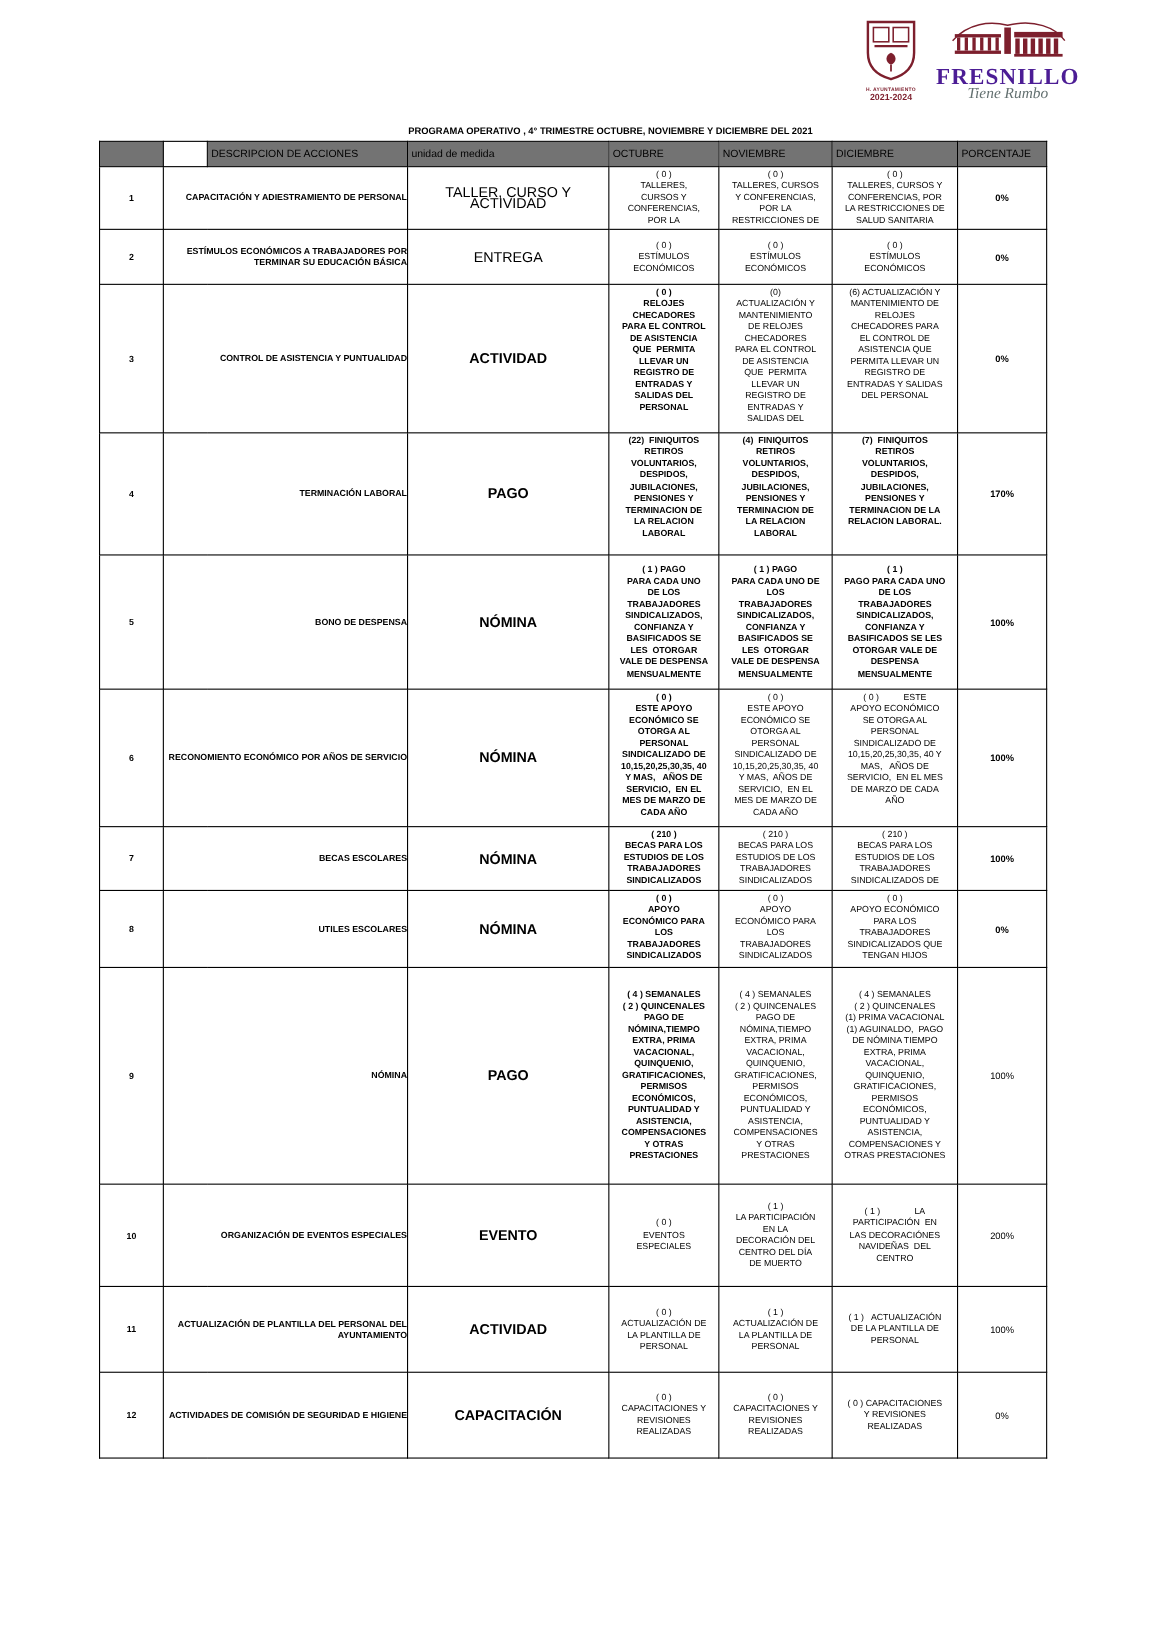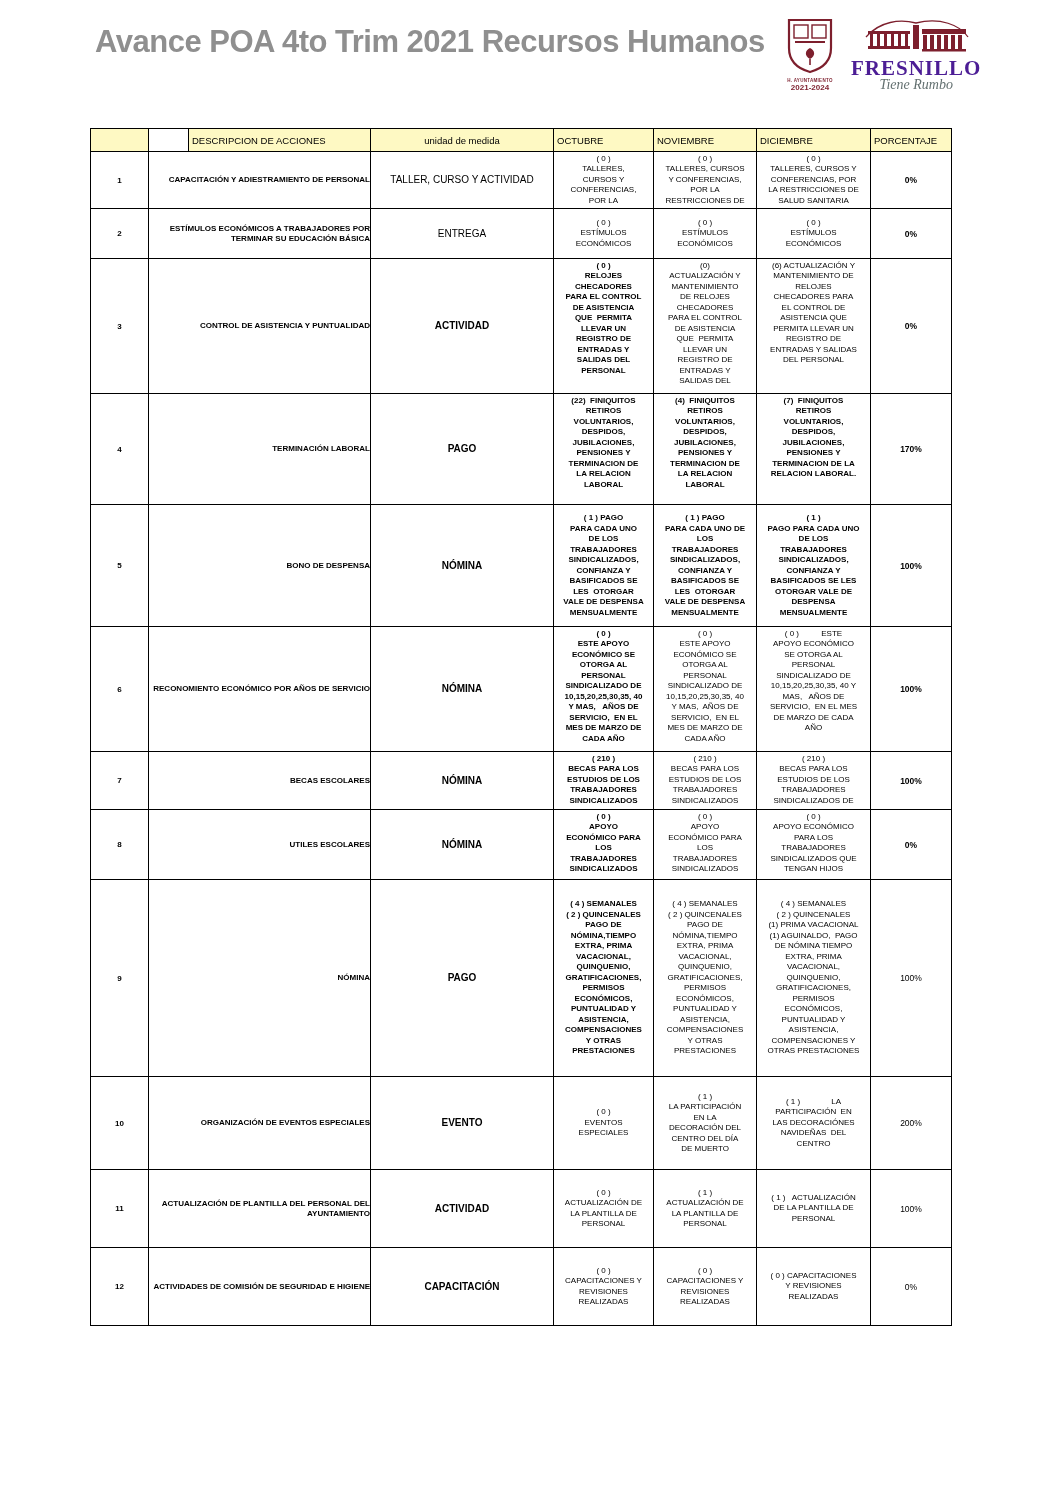--- a/index.html
+++ b/index.html
@@ -23,42 +23,41 @@
   
   #dept-heading{position:absolute;left:120px;top:96px;width:870px;text-align:center;
                 font-size:12px;font-weight:700;}
   #program-heading{position:absolute;left:120px;top:114px;width:870px;text-align:center;
                    font-size:8.5px;font-weight:700;}
 
   
   #poa-table{position:absolute;left:90px;top:128px;border-collapse:collapse;table-layout:fixed;
              width:861px;}
   #poa-table td{border:1px solid #000;padding:0;overflow:hidden;}
-  #poa-table thead td{background:#fef9c3;height:22px;font-size:9.5px;
+  #poa-table thead td{background:#737373;height:22px;font-size:9.5px;
                       padding:0 3px;white-space:nowrap;}
   #poa-table thead td.hdr-spacer{background:#fff;}
-  #poa-table thead td.hdr-center{text-align:center;}
+  #poa-table thead td.hdr-center{}
   .cellbox{display:flex;flex-direction:column;justify-content:center;align-items:center;
            overflow:hidden;text-align:center;width:100%;}
   .vtop .cellbox{justify-content:flex-start;padding-top:1px;}
   td.c-num{font-size:8px;font-weight:700;text-align:center;}
   td.c-desc{font-size:8px;font-weight:700;text-align:right;padding:0 6px;line-height:10px;}
-  td.c-unidad{font-size:10px;text-align:center;line-height:10px;}
+  td.c-unidad{font-size:13px;text-align:center;line-height:10px;}
   td.c-month{font-size:8px;line-height:10.5px;}
   td.c-month .cellbox{white-space:pre-wrap;}
   td.c-pct{font-size:8.5px;text-align:center;}
   td.bold{font-weight:700;}
   td.thick{border:2px solid #000;}
 </style>
 </head>
 <body>
 
 <div id="page">
 
-  <div id="page-title">Avance POA 4to Trim 2021 Recursos Humanos</div>
 
   <div id="logo-block">
     <div class="crest-wrap">
       <svg width="50" height="56" viewBox="0 0 50 56">
         <path d="M4 2 H46 V30 C46 44 36 51 25 54 C14 51 4 44 4 30 Z" fill="none" stroke="#7d1f2d" stroke-width="2.2"></path>
         <rect x="9" y="7" width="14" height="13" fill="none" stroke="#7d1f2d" stroke-width="1.4"></rect>
         <rect x="27" y="7" width="14" height="13" fill="none" stroke="#7d1f2d" stroke-width="1.4"></rect>
         <path d="M10 24 H40" stroke="#7d1f2d" stroke-width="2"></path>
         <path d="M25 30 c-5 2 -6 8 0 11 c6 -3 5 -9 0 -11 Z" fill="#7d1f2d"></path>
         <path d="M25 41 v6" stroke="#7d1f2d" stroke-width="1.6"></path>
@@ -86,20 +85,21 @@
         <rect x="84" y="18" width="4" height="14" fill="#7d1f2d"></rect>
         <rect x="91" y="18" width="4" height="14" fill="#7d1f2d"></rect>
         <rect x="98" y="18" width="4" height="14" fill="#7d1f2d"></rect>
         <rect x="62" y="32" width="44" height="2.5" fill="#7d1f2d"></rect>
       </svg>
       <div class="fresnillo-name">FRESNILLO</div>
       <div class="fresnillo-tagline">Tiene Rumbo</div>
     </div>
   </div>
 
+  <div id="program-heading">PROGRAMA OPERATIVO , 4° TRIMESTRE OCTUBRE, NOVIEMBRE Y DICIEMBRE DEL 2021</div>
 
   <table id="poa-table">
     <colgroup>
       <col style="width:58px">
         <col style="width:40px">
         <col style="width:182px">
       <col style="width:183px">
         <col style="width:100px">
         <col style="width:103px">
       <col style="width:114px">

